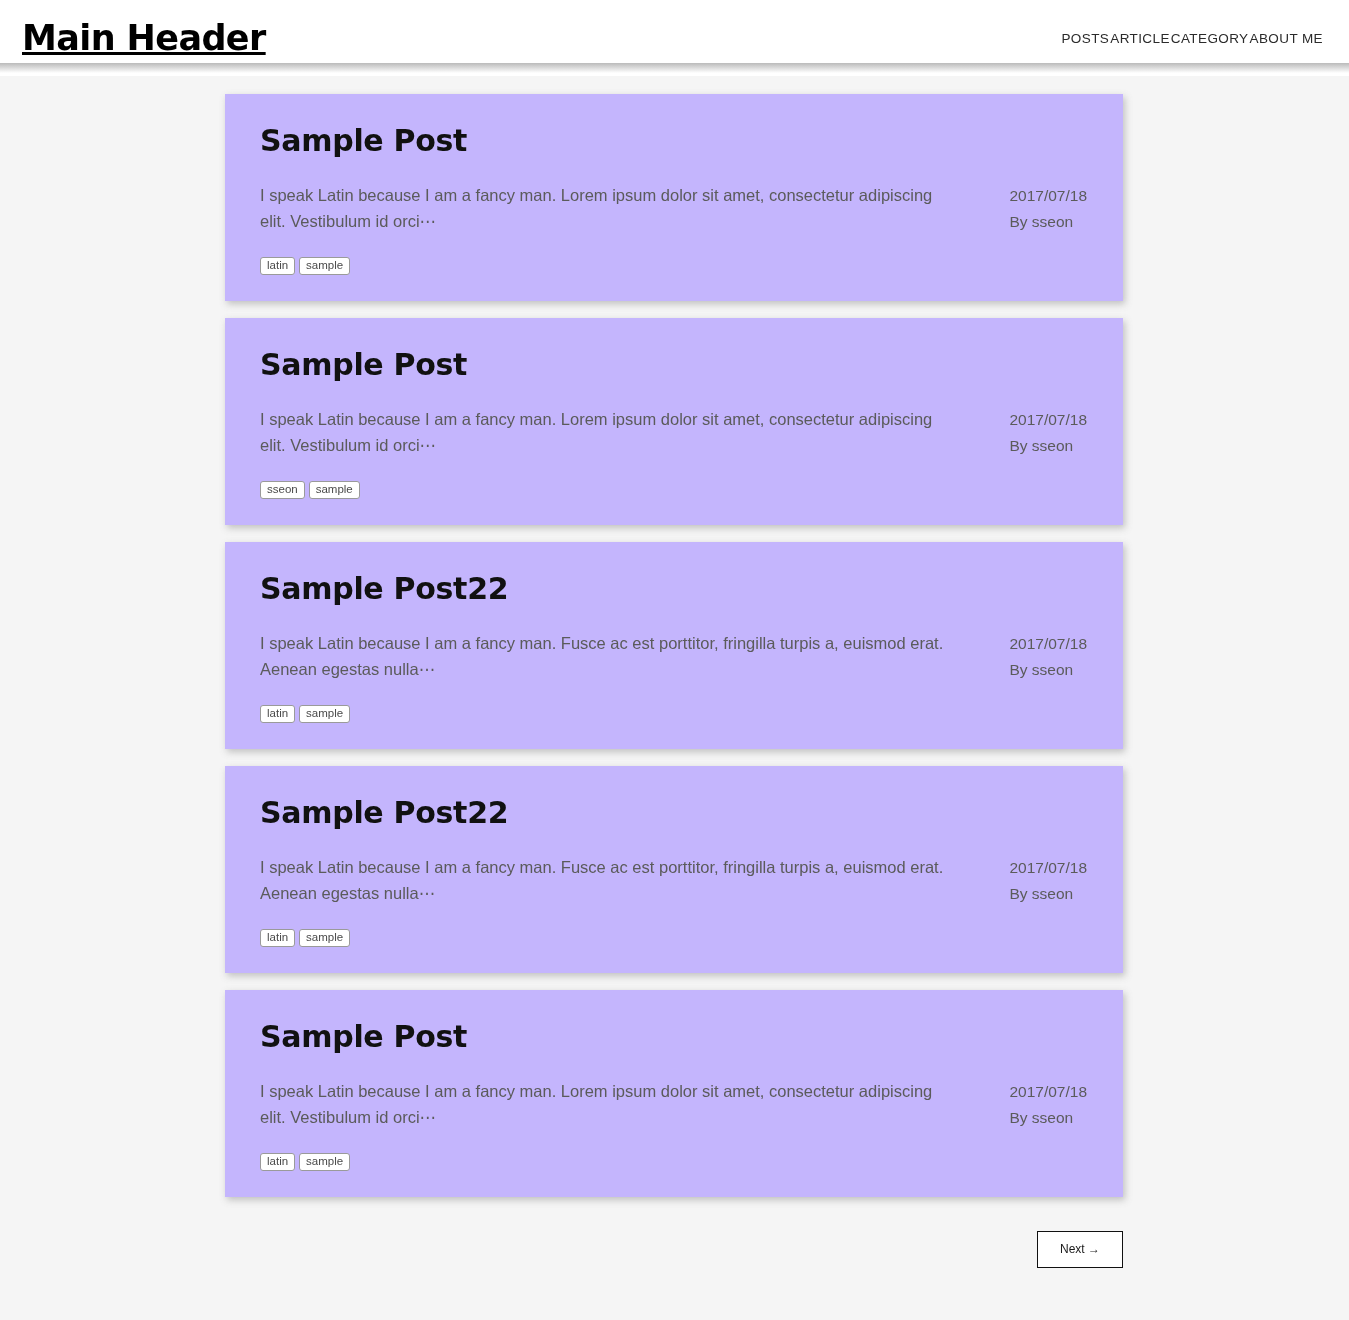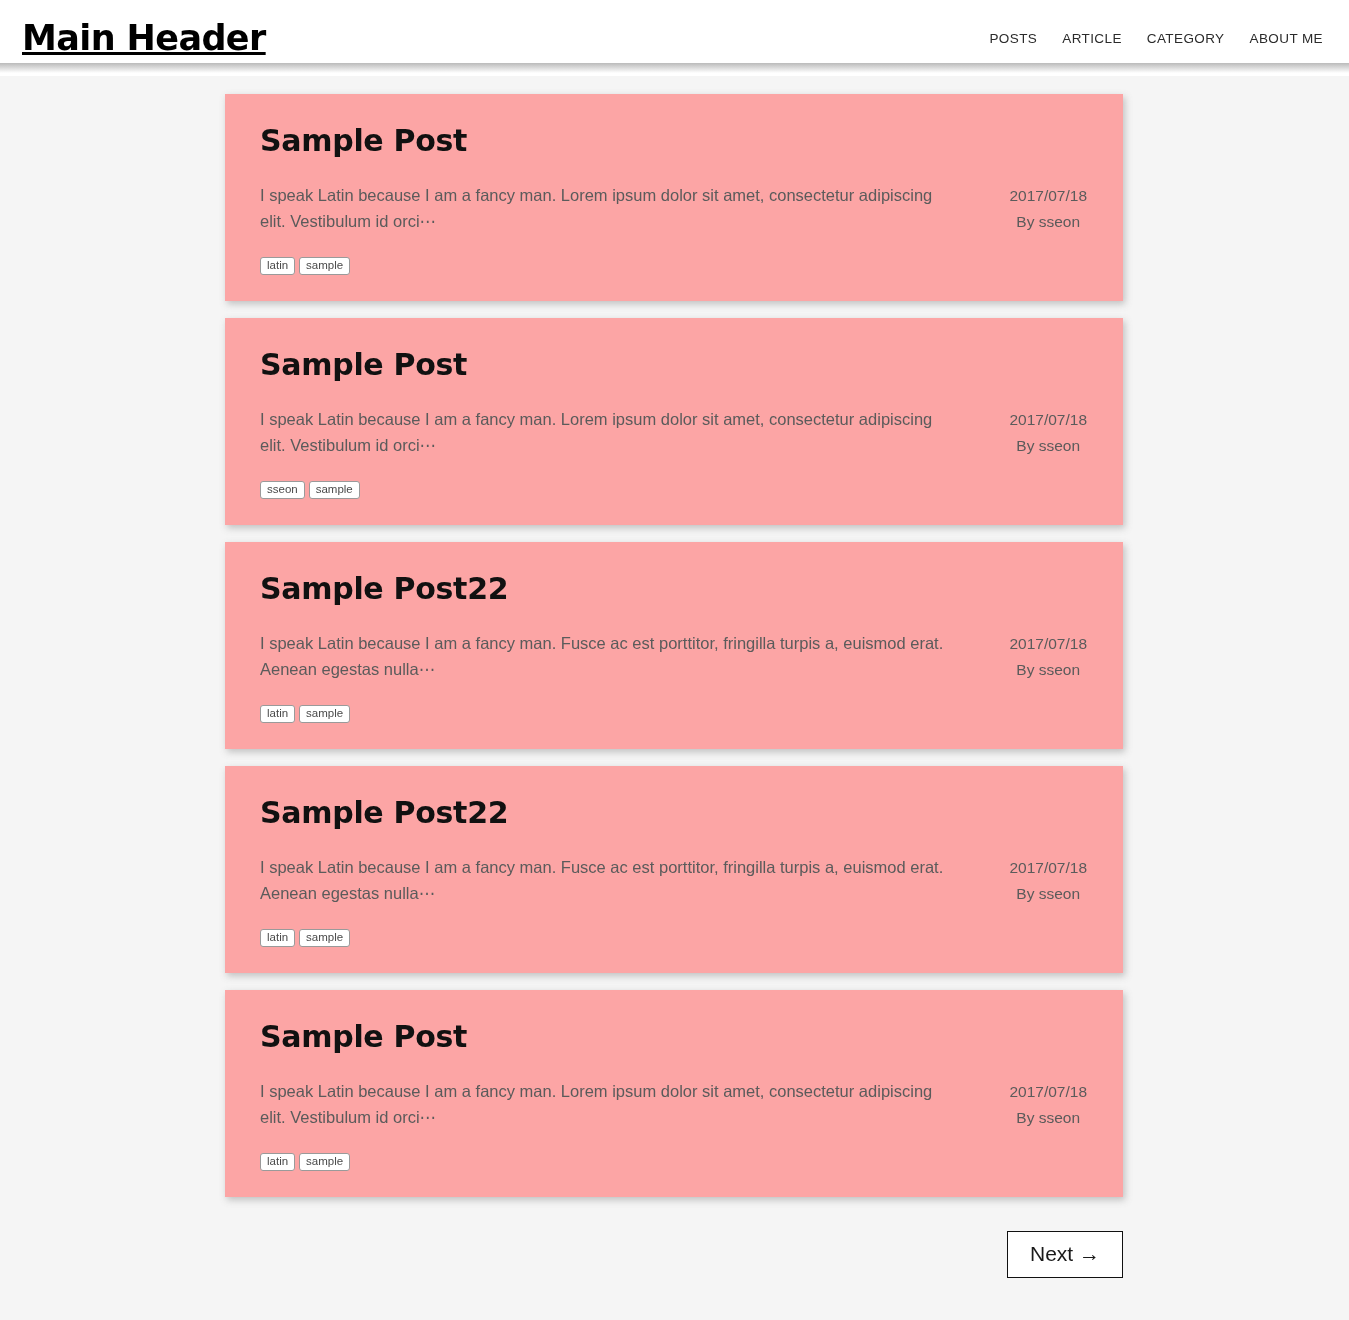--- a/index.html
+++ b/index.html
@@ -38,21 +38,21 @@
     font-weight: bold;
     letter-spacing: -0.6px;
     color: #000000;
     line-height: 1;
     white-space: nowrap;
   }
 
   .main-nav {
     display: flex;
     align-items: center;
-    gap: 25px;
+    gap: 1px;
     padding-right: 4px;
   }
   .nav-link {
     font-family: "Liberation Sans", sans-serif;
     font-size: 13.5px;
     letter-spacing: 0.4px;
     color: #2b2b2b;
     text-transform: uppercase;
     text-decoration: none;
     white-space: nowrap;
@@ -65,21 +65,21 @@
   }
   .post-list {
     width: 898px;
     margin: 0 auto;
     margin-left: 225px;
   }
 
   .post-card {
     position: relative;
     width: 898px;
-    background: #fca5a5;
+    background: #c4b5fd;
     margin-bottom: 17px;
     padding: 30px 36px 26px 35px;
     box-shadow: 2px 3px 7px rgba(120,120,120,0.42);
   }
 
   .post-title {
     font-family: "DejaVu Sans", sans-serif;
     font-size: 30px;
     font-weight: bold;
     letter-spacing: -0.3px;
@@ -98,21 +98,21 @@
 
   .post-excerpt {
     font-family: "Liberation Sans", sans-serif;
     font-size: 16.5px;
     line-height: 1.6;
     color: #5b5b5b;
     max-width: 690px;
   }
 
   .post-meta {
-    text-align: center;
+    text-align: left;
     font-family: "Liberation Sans", sans-serif;
     font-size: 15.5px;
     line-height: 1.68;
     color: #5b5b5b;
     white-space: nowrap;
     padding-top: 1px;
   }
 
   .tag-row {
     margin-top: 22px;
@@ -143,21 +143,21 @@
     padding-right: 0px;
   }
   .next-button {
     display: inline-flex;
     align-items: center;
     justify-content: center;
     border: 1px solid #111111;
     background: #ffffff;
     padding: 10px 22px 11px 22px;
     font-family: "Liberation Sans", sans-serif;
-    font-size: 21px;
+    font-size: 12px;
     color: #1a1a1a;
     text-decoration: none;
     white-space: nowrap;
     cursor: pointer;
   }
 </style>
 </head>
 <body>
 
 <header class="site-header">

